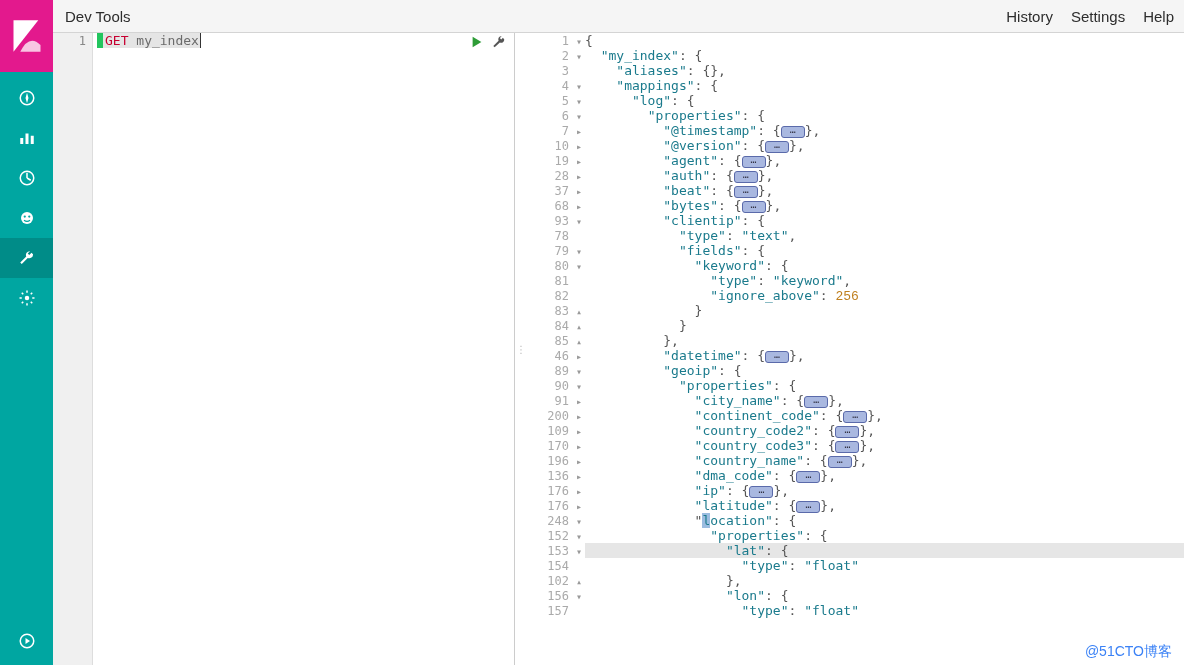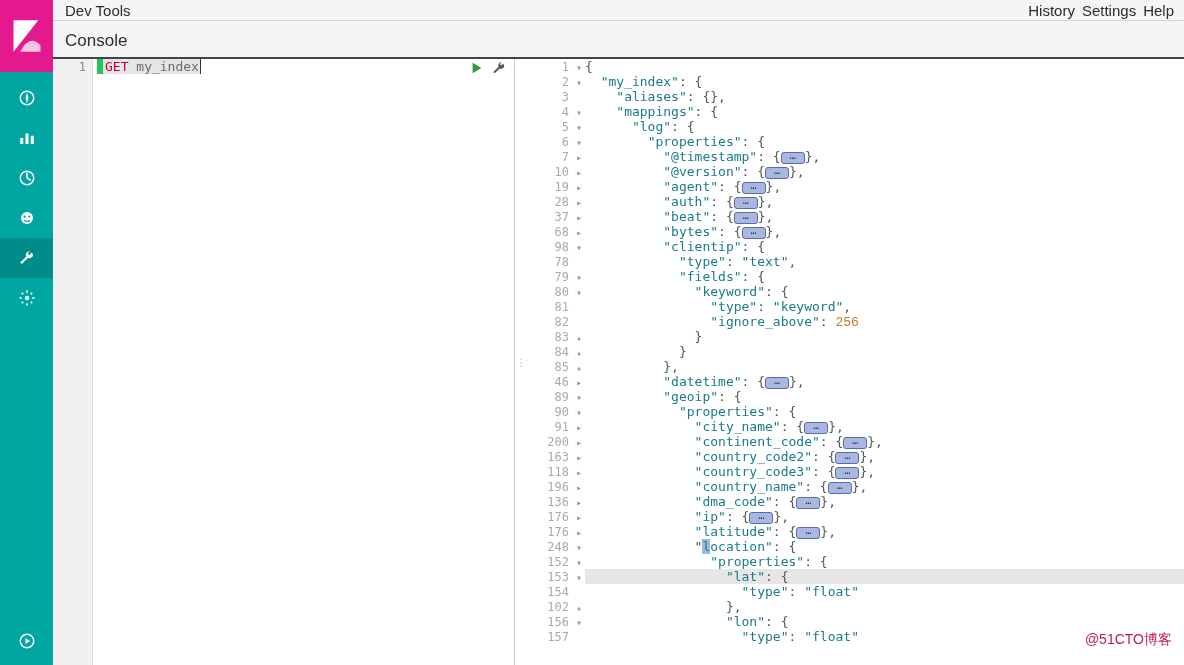--- a/index.html
+++ b/index.html
@@ -6,23 +6,23 @@
 body { font-family: -apple-system, BlinkMacSystemFont, "Segoe UI", Helvetica, Arial, sans-serif; width: 1184px; height: 665px; overflow: hidden; background: #fff; position: relative; }
 .sidebar { position: absolute; left: 0; top: 0; bottom: 0; width: 53px; background: #00a6a1; color: #fff; display: flex; flex-direction: column; }
 .logo-box { height: 72px; background: #e3198d; display: flex; align-items: center; justify-content: center; }
 .logo-box svg { width: 36px; height: 36px; }
 .nav-items { flex: 1; display: flex; flex-direction: column; padding-top: 6px; }
 .nav-item { width: 53px; height: 40px; display: flex; align-items: center; justify-content: center; cursor: pointer; }
 .nav-item.active { background: #008c88; }
 .nav-item svg { width: 18px; height: 18px; fill: #fff; }
 .nav-bottom { padding-bottom: 4px; }
 .content { position: absolute; left: 53px; right: 0; top: 0; bottom: 0; display: flex; flex-direction: column; }
-.topbar { height: 21px; border-bottom: 1px solid #d4d4d4; background: #f5f5f5; display: flex; align-items: center; padding: 0 10px 0 12px; }
+.topbar { height: 33px; border-bottom: 1px solid #d4d4d4; background: #f5f5f5; display: flex; align-items: center; padding: 0 10px 0 12px; }
 .tb-title { font-size: 15px; color: #2d2d2d; }
-.tb-right { margin-left: auto; display: flex; gap: 7px; font-size: 15px; color: #2d2d2d; }
+.tb-right { margin-left: auto; display: flex; gap: 18px; font-size: 15px; color: #2d2d2d; }
 .tb-right span { cursor: pointer; }
 .subbar { height: 38px; border-bottom: 2px solid #444; background: #f5f5f5; display: flex; align-items: flex-end; padding: 0 0 0 12px; }
 .subbar span { font-size: 17px; color: #2d2d2d; padding-bottom: 6px; }
 .panes { flex: 1; display: flex; position: relative; }
 .pane-left { flex: 0 0 462px; border-right: 1px solid #ccc; position: relative; background: #fff; }
 .splitter { width: 12px; background: #fff; display: flex; align-items: center; justify-content: center; color: #bbb; font-size: 10px; cursor: col-resize; }
 .pane-right { flex: 1; background: #fff; overflow: hidden; }
 .gutter-l { position: absolute; left: 0; top: 0; bottom: 0; width: 40px; background: #f0f0f0; border-right: 1px solid #ddd; font-family: Menlo, Consolas, monospace; font-size: 12px; color: #888; text-align: right; padding: 1px 6px 0 0; }
 .code-l { position: absolute; left: 40px; right: 0; top: 0; bottom: 0; font-family: Menlo, Consolas, monospace; font-size: 13px; padding: 0 4px; }
 .code-l .line { height: 15px; line-height: 15px; white-space: pre; border-left: 6px solid #22c55e; padding-left: 2px; background: #e5e5e5; display: inline-block; }
@@ -38,21 +38,21 @@
 .fold-col div { height: 15px; line-height: 15px; text-align: center; }
 .code-r { margin-left: 58px; font-family: Menlo, Consolas, monospace; font-size: 13px; padding-top: 0; }
 .code-r .row { height: 15px; line-height: 15px; white-space: pre; }
 .code-r .row.hl { background: #e6e6e6; }
 .k { color: #1a7a8c; } 
 .p { color: #555; } 
 .s { color: #1a7a8c; } 
 .n { color: #c08020; font-family: Liberation Mono, monospace; } 
 .fold-pill { display: inline-block; background: #a9b8e0; border: 1px solid #5a6aaa; border-radius: 3px; width: 24px; height: 12px; line-height: 10px; font-size: 9px; text-align: center; color: #334; vertical-align: middle; }
 .sel { background: #9bbce0; }
-.watermark { position: absolute; right: 12px; bottom: 16px; color: #be185d; font-size: 14px; pointer-events: none; }
+.watermark { position: absolute; right: 12px; bottom: 4px; color: #3b82f6; font-size: 14px; pointer-events: none; }
 .gutter-r div, .gutter-l div { height: 15px; line-height: 15px; }
 </style>
 </head>
 <body>
 
 <div class="sidebar">
   <div class="logo-box">
     <svg viewBox="0 0 32 32">
         <path d="M4 2 L26 2 L4 30 Z" fill="#fff"></path>
         <path d="M10 30 Q18 14 28 24 L28 30 Z" fill="#fff" opacity="0.75"></path>
@@ -109,23 +109,20 @@
 </div>
 
 <div class="content">
   <div class="topbar">
     <span class="tb-title">Dev Tools</span>
     <div class="tb-right">
       <span>History</span>
       <span>Settings</span>
       <span>Help</span>
     </div>
-  </div>
-  <div class="subbar">
-    <span>Console</span>
   </div>
   <div class="panes">
     <div class="pane-left">
       <div class="gutter-l">
           <div>1</div>
         </div>
       <div class="code-l">
         <span class="line"><span class="method">GET</span><span class="path"> my_index</span></span>
       </div>
       <div class="run-btn"><svg viewBox="0 0 16 16">
@@ -145,36 +142,36 @@
           <div>3</div>
           <div>4</div>
           <div>5</div>
           <div>6</div>
           <div>7</div>
           <div>10</div>
           <div>19</div>
           <div>28</div>
           <div>37</div>
           <div>68</div>
-          <div>98</div>
+          <div>93</div>
           <div>78</div>
           <div>79</div>
           <div>80</div>
           <div>81</div>
           <div>82</div>
           <div>83</div>
           <div>84</div>
           <div>85</div>
           <div>46</div>
           <div>89</div>
           <div>90</div>
           <div>91</div>
           <div>200</div>
-          <div>163</div>
-          <div>118</div>
+          <div>109</div>
+          <div>170</div>
           <div>196</div>
           <div>136</div>
           <div>176</div>
           <div>176</div>
           <div>248</div>
           <div>152</div>
           <div>153</div>
           <div>154</div>
           <div>102</div>
           <div>156</div>

